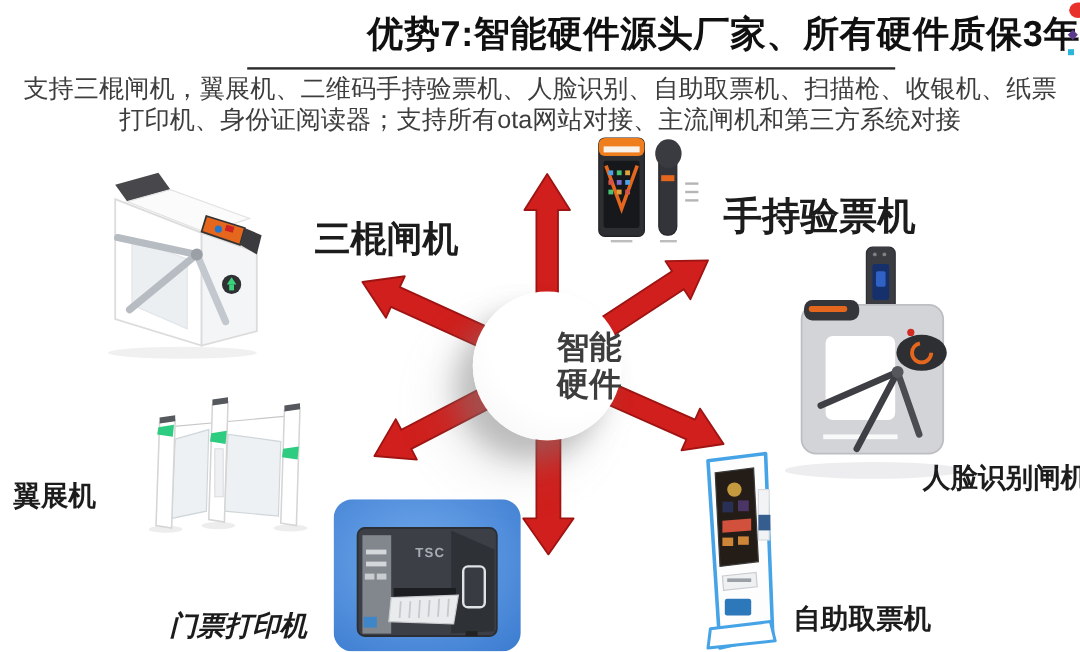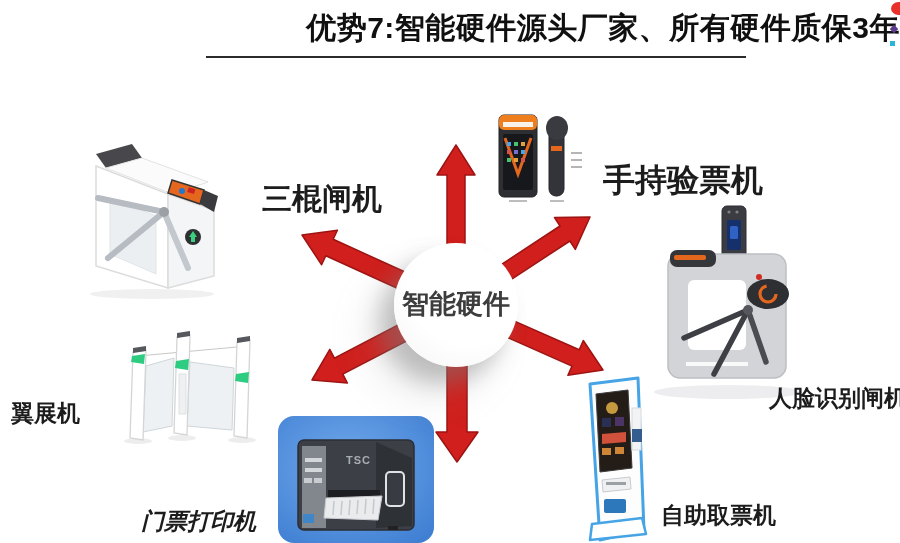--- a/index.html
+++ b/index.html
@@ -19,21 +19,21 @@
   .subtitle{
     position:absolute;top:62px;left:0;width:900px;text-align:center;
     font-size:21px;line-height:26px;color:#3d3d3d;
   }
   
   .arrows-svg{position:absolute;left:0;top:0;z-index:1;}
   .hub{
     position:absolute;left:394px;top:243px;width:124px;height:124px;border-radius:50%;
     background:radial-gradient(circle at 62% 32%, #ffffff 55%, #f4f4f4 100%);
     box-shadow:-14px 16px 22px rgba(120,120,120,.42), -26px 30px 42px rgba(150,150,150,.16);
-    z-index:2;display:flex;flex-direction:row;align-items:center;justify-content:center;
+    z-index:2;display:flex;flex-direction:column;align-items:flex-end;justify-content:center;
   }
   .hub-text{font-size:27px;font-weight:bold;color:#3d3d3d;line-height:1.15;}
   
   .dev-label{position:absolute;font-size:23px;font-weight:bold;color:#1c1c1c;z-index:3;white-space:nowrap;}
   .lbl-tripod{left:262px;top:179px;font-size:30px;}
   .lbl-handheld{left:603px;top:159px;font-size:32px;}
   .lbl-face{left:769px;top:383px;}
   .lbl-kiosk{left:661px;top:500px;}
   .lbl-printer{left:141px;top:506px;font-style:italic;}
   .lbl-wing{left:11px;top:398px;text-align:right;}
@@ -49,20 +49,22 @@
   .corner-red{position:absolute;right:-6px;top:2px;width:15px;height:13px;border-radius:50%;background:#e8312a;z-index:4;}
   .corner-purple{position:absolute;right:3px;top:26px;width:6px;height:6px;background:#5b3a8e;transform:rotate(45deg);z-index:4;}
   .corner-cyan{position:absolute;right:5px;top:41px;width:5px;height:5px;background:#29b6d8;z-index:4;}
 </style>
 </head>
 <body>
 
 <div class="title">优势7:智能硬件源头厂家、所有硬件质保3年</div>
 <div class="title-underline"></div>
 <div class="subtitle">
+  <div>支持三棍闸机，翼展机、二维码手持验票机、人脸识别、自助取票机、扫描枪、收银机、纸票</div>
+  <div>打印机、身份证阅读器；支持所有ota网站对接、主流闸机和第三方系统对接</div>
 </div>
 
 <svg class="arrows-svg" width="900" height="543" viewBox="0 0 900 543">
   <polygon class="arrow-poly" points="465,265 465,175 475,175 456,145 437,175 447,175 447,265" fill="#d01f1c" stroke="#9d1412" stroke-width="1.5" stroke-linejoin="round"></polygon>
   <polygon class="arrow-poly" points="447,345 447,432 436,432 457,462 478,432 467,432 467,345" fill="#d01f1c" stroke="#9d1412" stroke-width="1.5" stroke-linejoin="round"></polygon>
   <polygon class="arrow-poly" points="423.3,280.3 333.2,239.3 337.4,230.2 302,235 321.6,264.8 325.8,255.7 415.9,296.7" fill="#d01f1c" stroke="#9d1412" stroke-width="1.5" stroke-linejoin="round"></polygon>
   <polygon class="arrow-poly" points="494.3,290.6 569.9,241 575.3,249.4 590,217 554.5,217.6 560,226 484.5,275.5" fill="#d01f1c" stroke="#9d1412" stroke-width="1.5" stroke-linejoin="round"></polygon>
   <polygon class="arrow-poly" points="416.3,315.5 334.4,358.1 329.8,349.3 312,380 347.4,383 342.8,374.1 424.7,331.5" fill="#d01f1c" stroke="#9d1412" stroke-width="1.5" stroke-linejoin="round"></polygon>
   <polygon class="arrow-poly" points="489,329.4 572,366.1 567.9,375.3 603,370 583.3,340.5 579.2,349.7 496.2,313" fill="#d01f1c" stroke="#9d1412" stroke-width="1.5" stroke-linejoin="round"></polygon>
 </svg>

